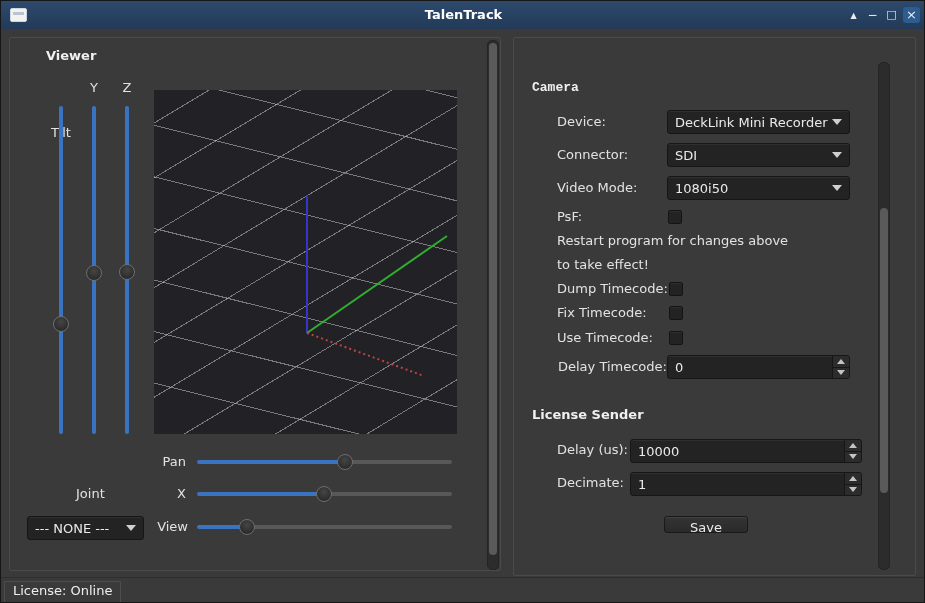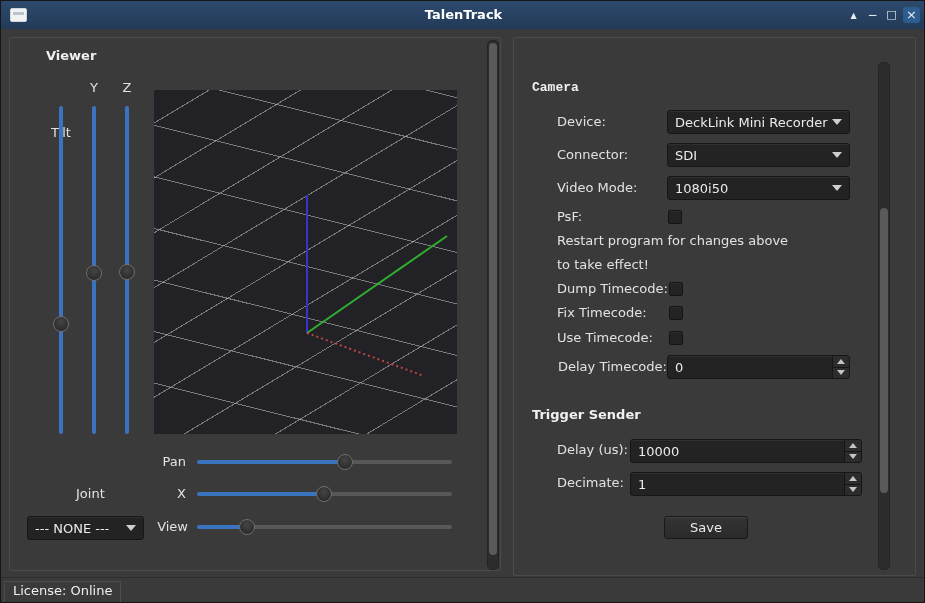--- a/index.html
+++ b/index.html
@@ -190,21 +190,21 @@
       <span class="spin-btns">
         <span class="spin-btn">
             <span class="tri-up"></span>
           </span>
         <span class="spin-btn">
             <span class="tri-down"></span>
           </span>
       </span>
     </div>
 
-    <div class="abs panel-title" style="left:18px; top:369px;">Trigger Sender</div>
+    <div class="abs panel-title" style="left:18px; top:369px;">License Sender</div>
 
     <div class="abs label" style="left:43px; top:404px;">Delay (us):</div>
     <div class="control spin" style="position:absolute; left:116px; top:401px; width:232px; height:24px;">
       <span class="spin-value">10000</span>
       <span class="spin-btns">
         <span class="spin-btn">
             <span class="tri-up"></span>
           </span>
         <span class="spin-btn">
             <span class="tri-down"></span>
@@ -218,21 +218,21 @@
       <span class="spin-btns">
         <span class="spin-btn">
             <span class="tri-up"></span>
           </span>
         <span class="spin-btn">
             <span class="tri-down"></span>
           </span>
       </span>
     </div>
 
-    <div class="push-button" style="position:absolute; left:150px; top:478px; width:84px; height:23px; line-height:21px;">Save</div>
+    <div class="push-button" style="position:absolute; left:150px; top:478px; width:84px; height:17px; line-height:21px;">Save</div>
 
     <div class="scroll-track" style="left:364px; top:24px; height:508px;">
       <div class="scroll-thumb" style="top:145px; height:285px;"></div>
     </div>
   </div>
 
   <div class="statusbar">
     <span class="status-box">License: Online</span>
   </div>
 

